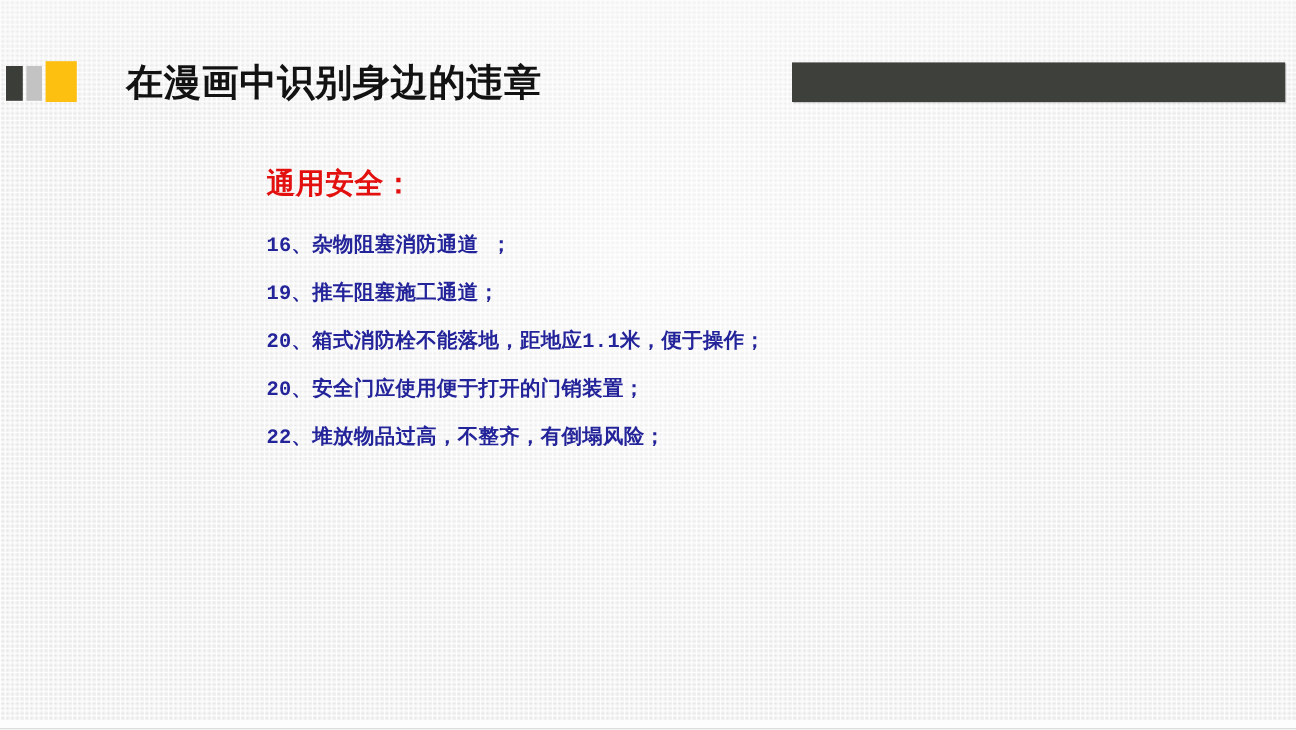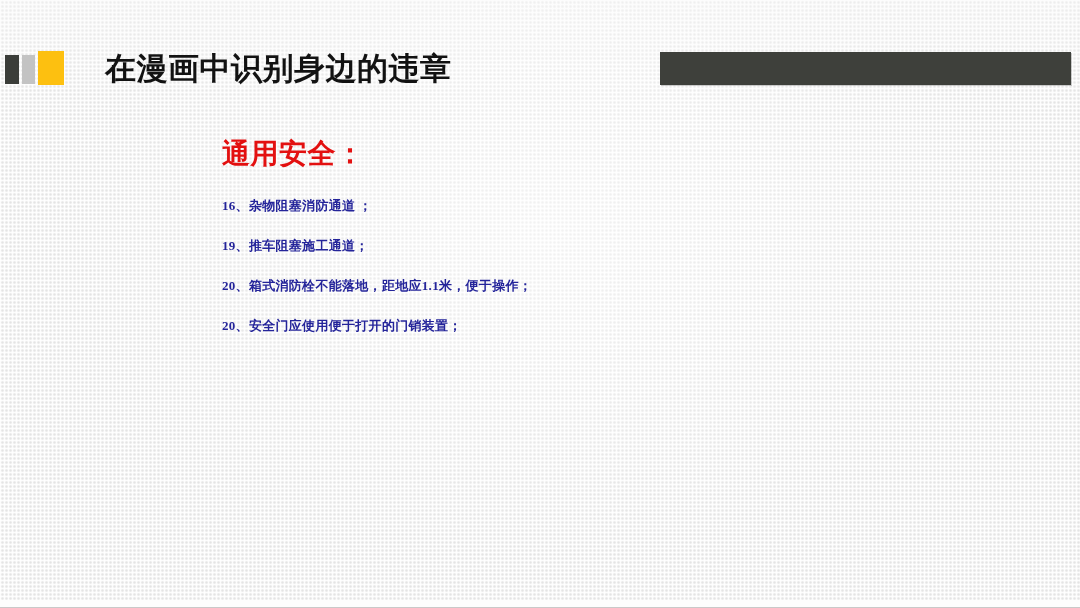--- a/index.html
+++ b/index.html
@@ -107,43 +107,43 @@
 
   
   #content {
     position: absolute;
     left: 222px;
     top: 139px;
     width: 820px;
   }
 
   #section-heading {
-    font-size: 28px;
+    font-size: 24px;
     font-weight: bold;
     color: #e31010;
     line-height: 30px;
     margin-bottom: 17px;
     letter-spacing: 0.5px;
     font-family: "Liberation Serif", "DejaVu Serif", serif;
   }
 
   #rules-list {
     list-style: none;
     margin: 0;
     padding: 0;
   }
 
   .rule-item {
-    font-size: 13px;
+    font-size: 17px;
     font-weight: bold;
     color: #24249a;
     line-height: 40px;
     white-space: nowrap;
     letter-spacing: 0.3px;
-    font-family: Liberation Serif, serif;
+    font-family: Liberation Mono, monospace;
   }
 </style>
 </head>
 <body>
 
 <div id="slide">
 
   <div id="paper-sheen"></div>
 
   <div id="header">
@@ -154,18 +154,19 @@
     <div id="header-bar"></div>
   </div>
 
   <div id="content">
     <div id="section-heading">通用安全：</div>
     <ul id="rules-list">
       <li class="rule-item">16、杂物阻塞消防通道 ；</li>
       <li class="rule-item">19、推车阻塞施工通道；</li>
       <li class="rule-item">20、箱式消防栓不能落地，距地应1.1米，便于操作；</li>
       <li class="rule-item">20、安全门应使用便于打开的门销装置；</li>
+      <li class="rule-item">22、堆放物品过高，不整齐，有倒塌风险；</li>
     </ul>
   </div>
 
   <div id="bottom-edge"></div>
 
 </div>
 
 </body></html>

